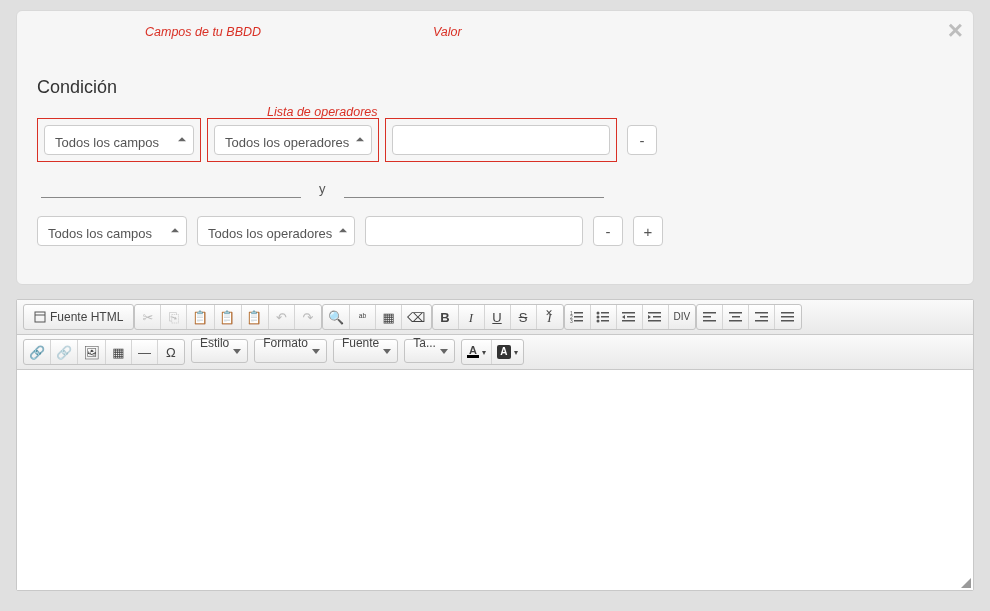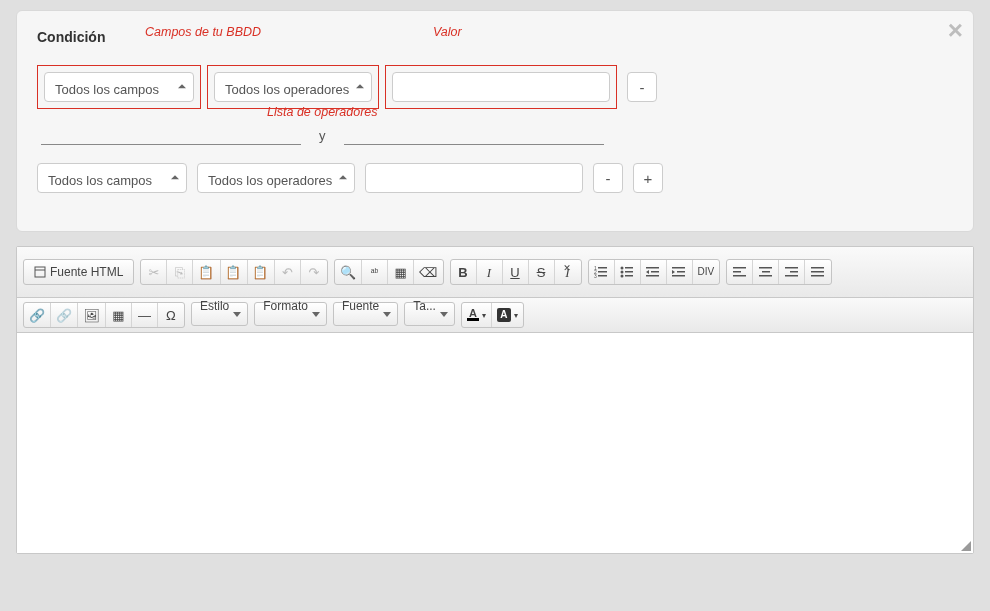--- a/index.html
+++ b/index.html
@@ -16,24 +16,25 @@
   }
   .panel {
     background: #f6f6f6;
     border: 1px solid #d9d9d9;
     border-radius: 6px;
     position: relative;
     padding: 18px 20px 24px;
     margin-bottom: 14px;
   }
   .cond-title {
-    font-weight: bold;
-    font-size: 14px;
+    font-weight: normal;
+    font-size: 18px;
     margin-bottom: 20px;
     display: inline-block;
+    margin-top: 48px;
   }
   .anno {
     color: #d93025;
     font-size: 12.5px;
     position: absolute;
     font-style: italic;
   }
   .anno-campos { left: 128px; top: 14px; }
   .anno-valor  { left: 416px; top: 14px; }
   .anno-oper   { left: 250px; top: 94px; }
@@ -144,24 +145,24 @@
   }
   .editor {
     border: 1px solid #c8c8c8;
     background: #fff;
     border-radius: 2px;
     position: relative;
   }
   .toolbar {
     background: linear-gradient(#fafafa,#e9e9e9);
     border-bottom: 1px solid #c8c8c8;
-    padding: 12px 6px;
+    padding: 4px 6px;
     display: flex;
     flex-wrap: wrap;
-    gap: 6px;
+    gap: 0;
   }
   .tbrow2 {
     background: linear-gradient(#fafafa,#e9e9e9);
     border-bottom: 1px solid #c8c8c8;
     padding: 4px 6px;
     display: flex;
     flex-wrap: wrap;
     gap: 6px;
   }
   .tgrp {

